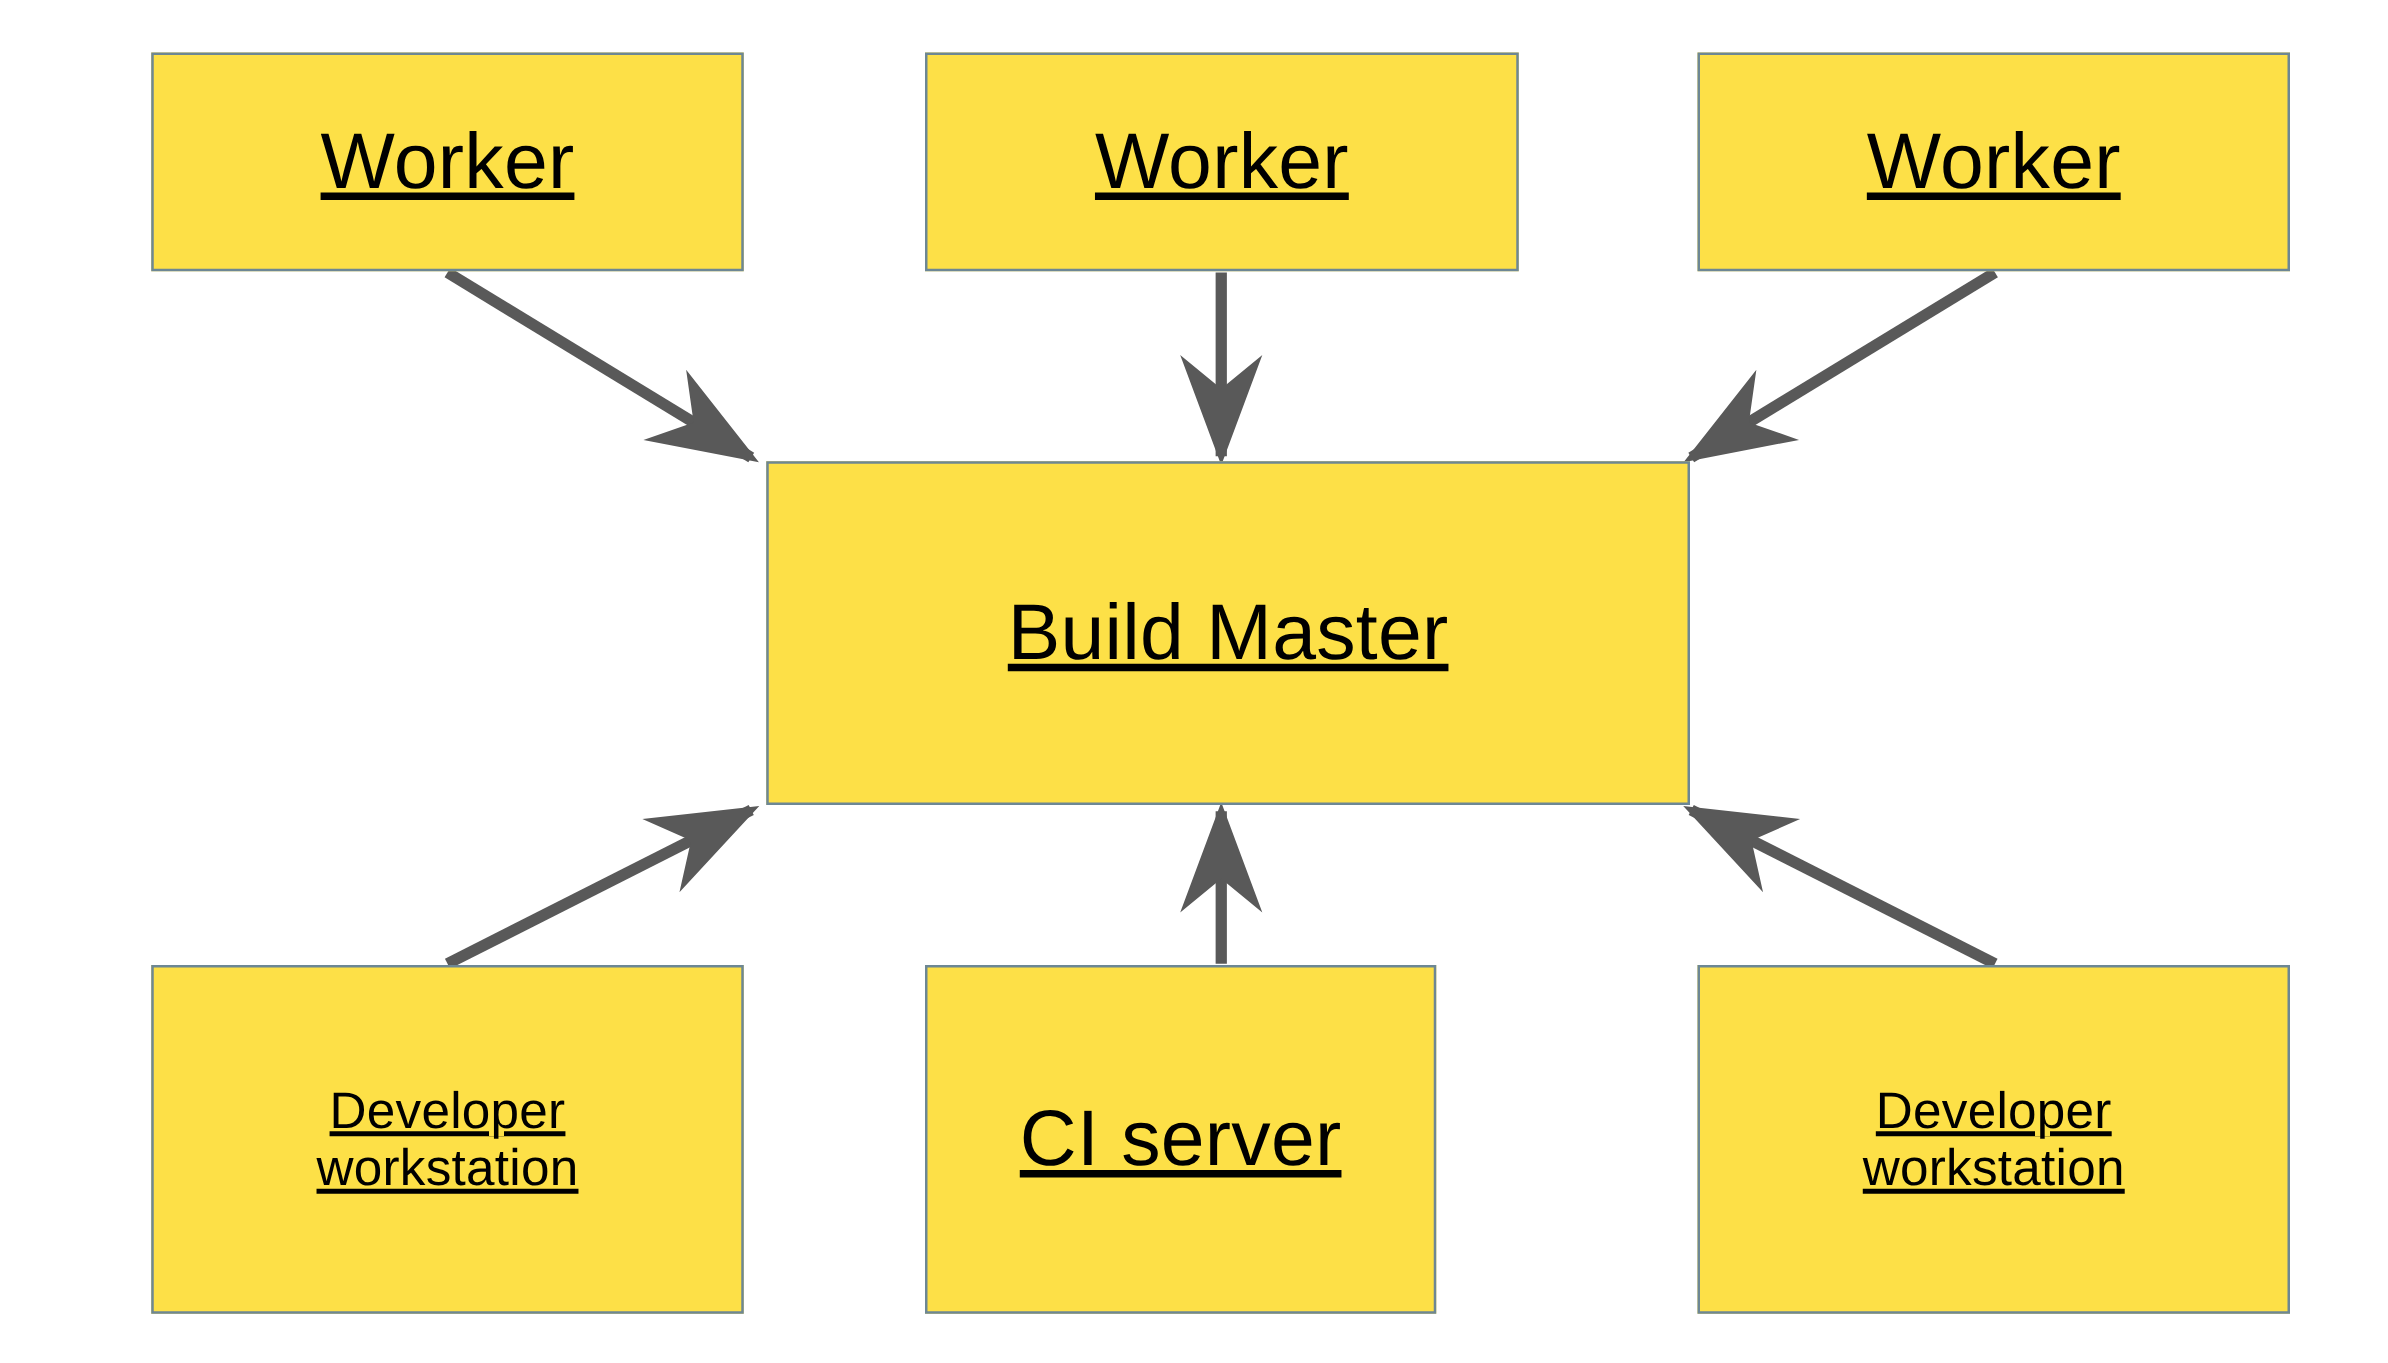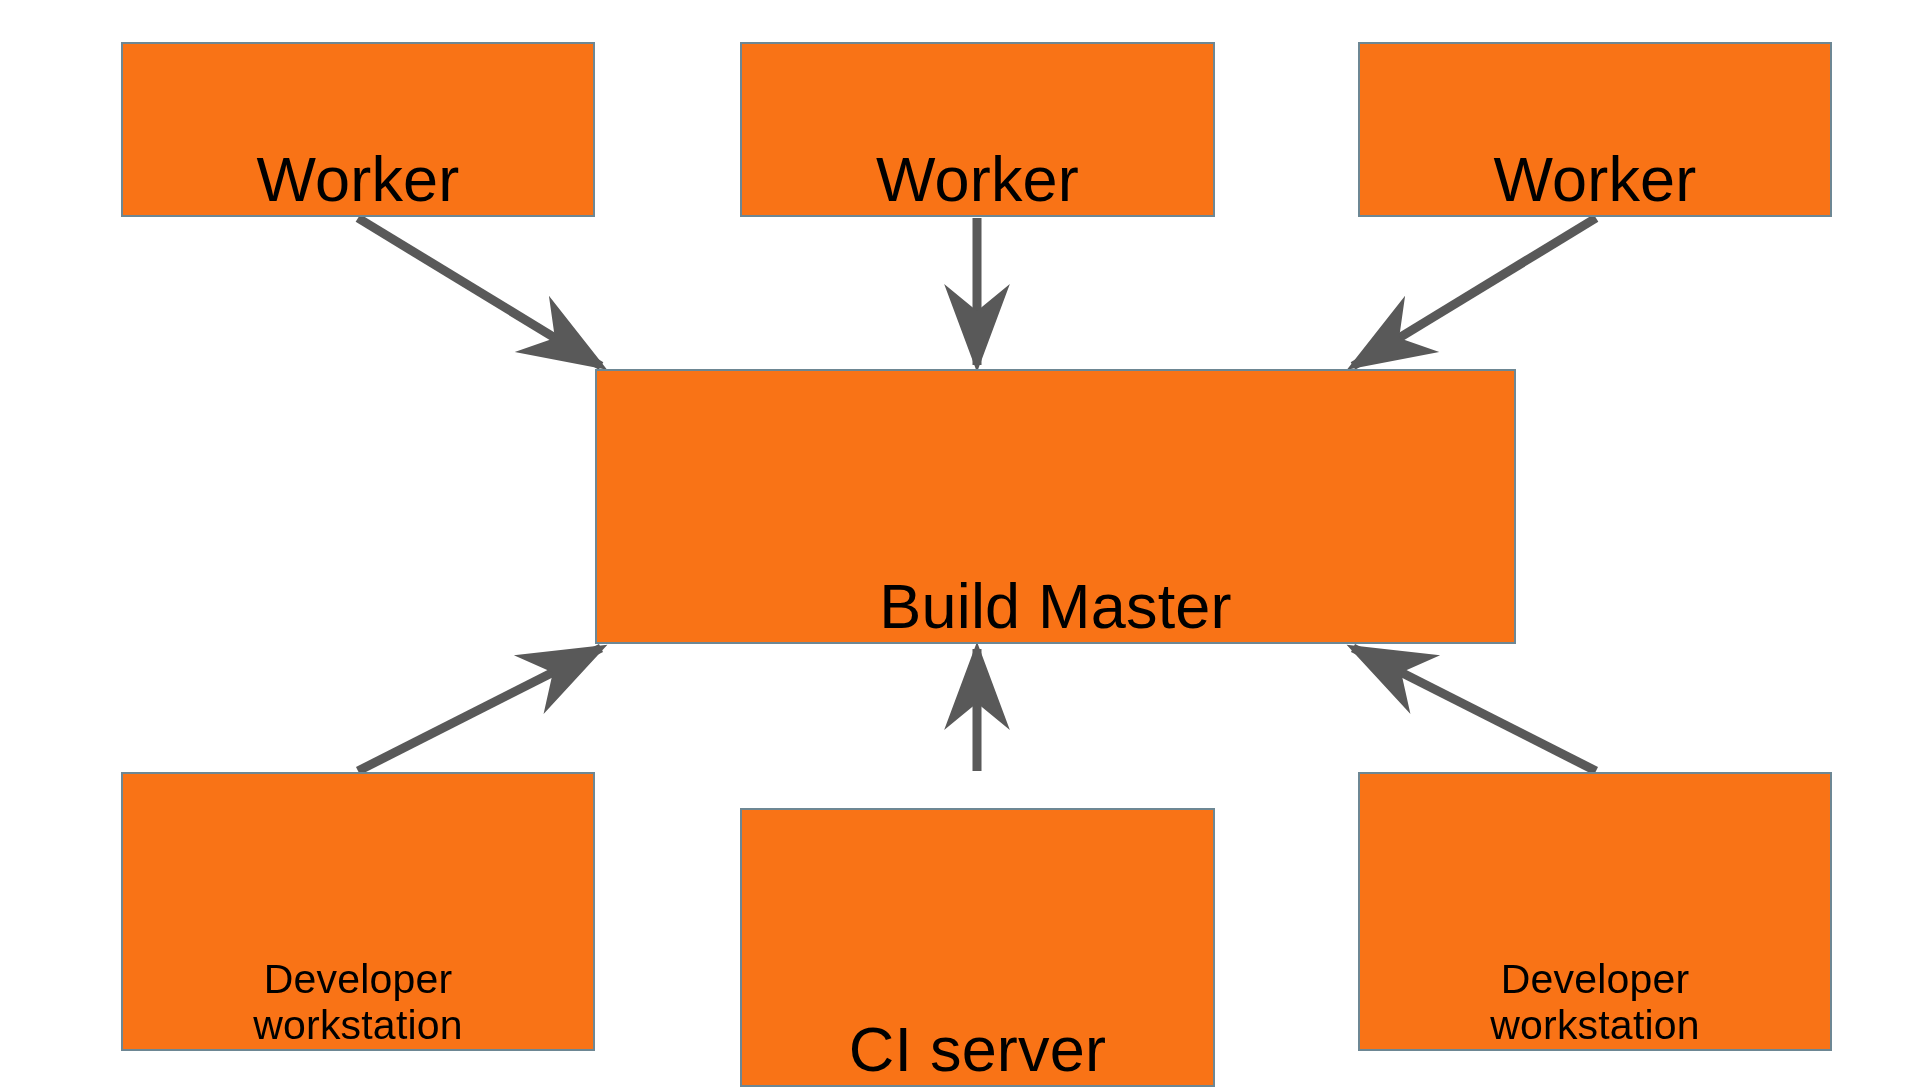--- a/index.html
+++ b/index.html
@@ -21,42 +21,43 @@
     position: absolute;
     left: 0;
     top: 0;
     width: 1910px;
     height: 1090px;
     pointer-events: none;
   }
   .node {
     position: absolute;
     box-sizing: border-box;
-    background: #f97316;
+    background: #fde047;
     border: 2px solid #6d8794;
     display: flex;
-    align-items: flex-end;
+    align-items: center;
     justify-content: center;
     text-align: center;
     color: #000000;
     z-index: 2;
+    text-decoration: underline;
   }
   .node-label {
     display: block;
     line-height: 1.12;
     white-space: pre-line;
     letter-spacing: 0.2px;
     padding: 0 8px;
   }
   .node-worker-1 { left: 121px; top: 42px;  width: 474px; height: 175px; }
   .node-worker-2 { left: 740px; top: 42px;  width: 475px; height: 175px; }
   .node-worker-3 { left: 1358px; top: 42px; width: 474px; height: 175px; }
-  .node-build-master { left: 595px; top: 369px; width: 921px; height: 275px; }
+  .node-build-master { left: 613px; top: 369px; width: 739px; height: 275px; }
   .node-dev-left  { left: 121px;  top: 772px; width: 474px; height: 279px; }
-  .node-ci-server { left: 740px;  top: 772px; width: 475px; height: 279px; margin-top: 36px; }
+  .node-ci-server { left: 740px;  top: 772px; width: 409px; height: 279px; }
   .node-dev-right { left: 1358px; top: 772px; width: 474px; height: 279px; }
 
   .fs-worker  { font-size: 63px; }
   .fs-master  { font-size: 63px; }
   .fs-dev     { font-size: 41px; }
   .fs-ci      { font-size: 63px; }
 </style>
 </head>
 <body>
 

